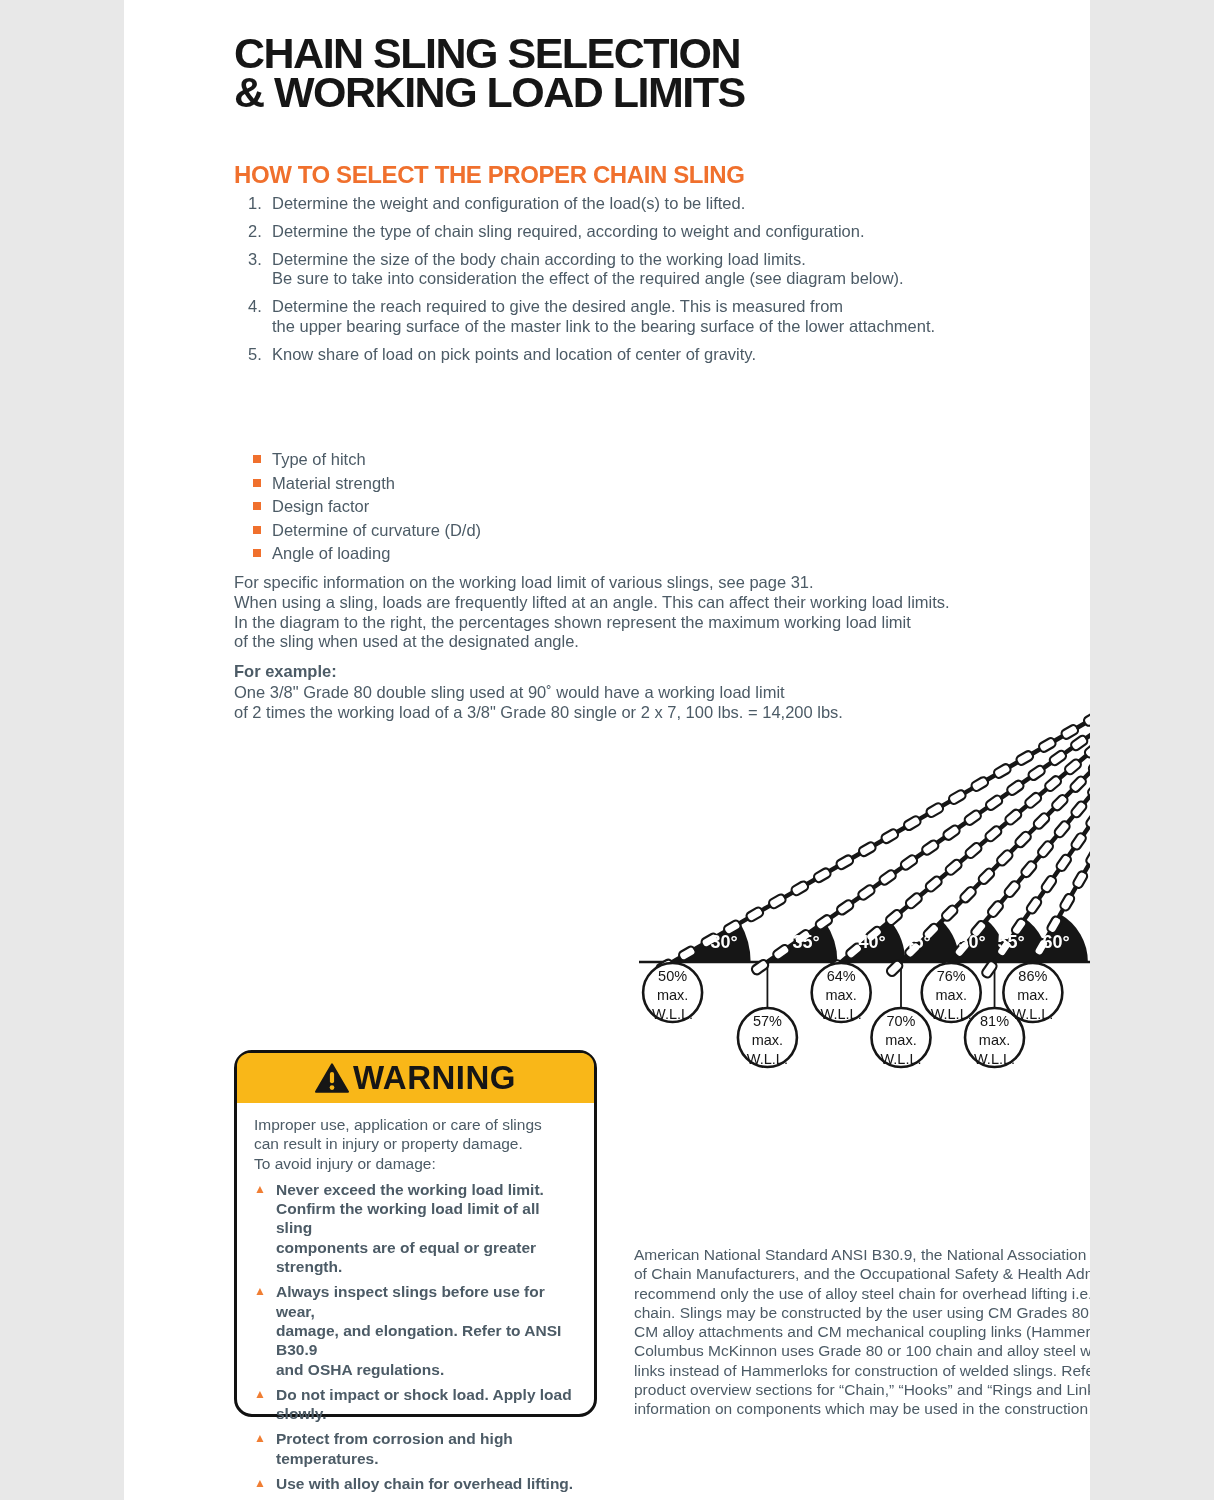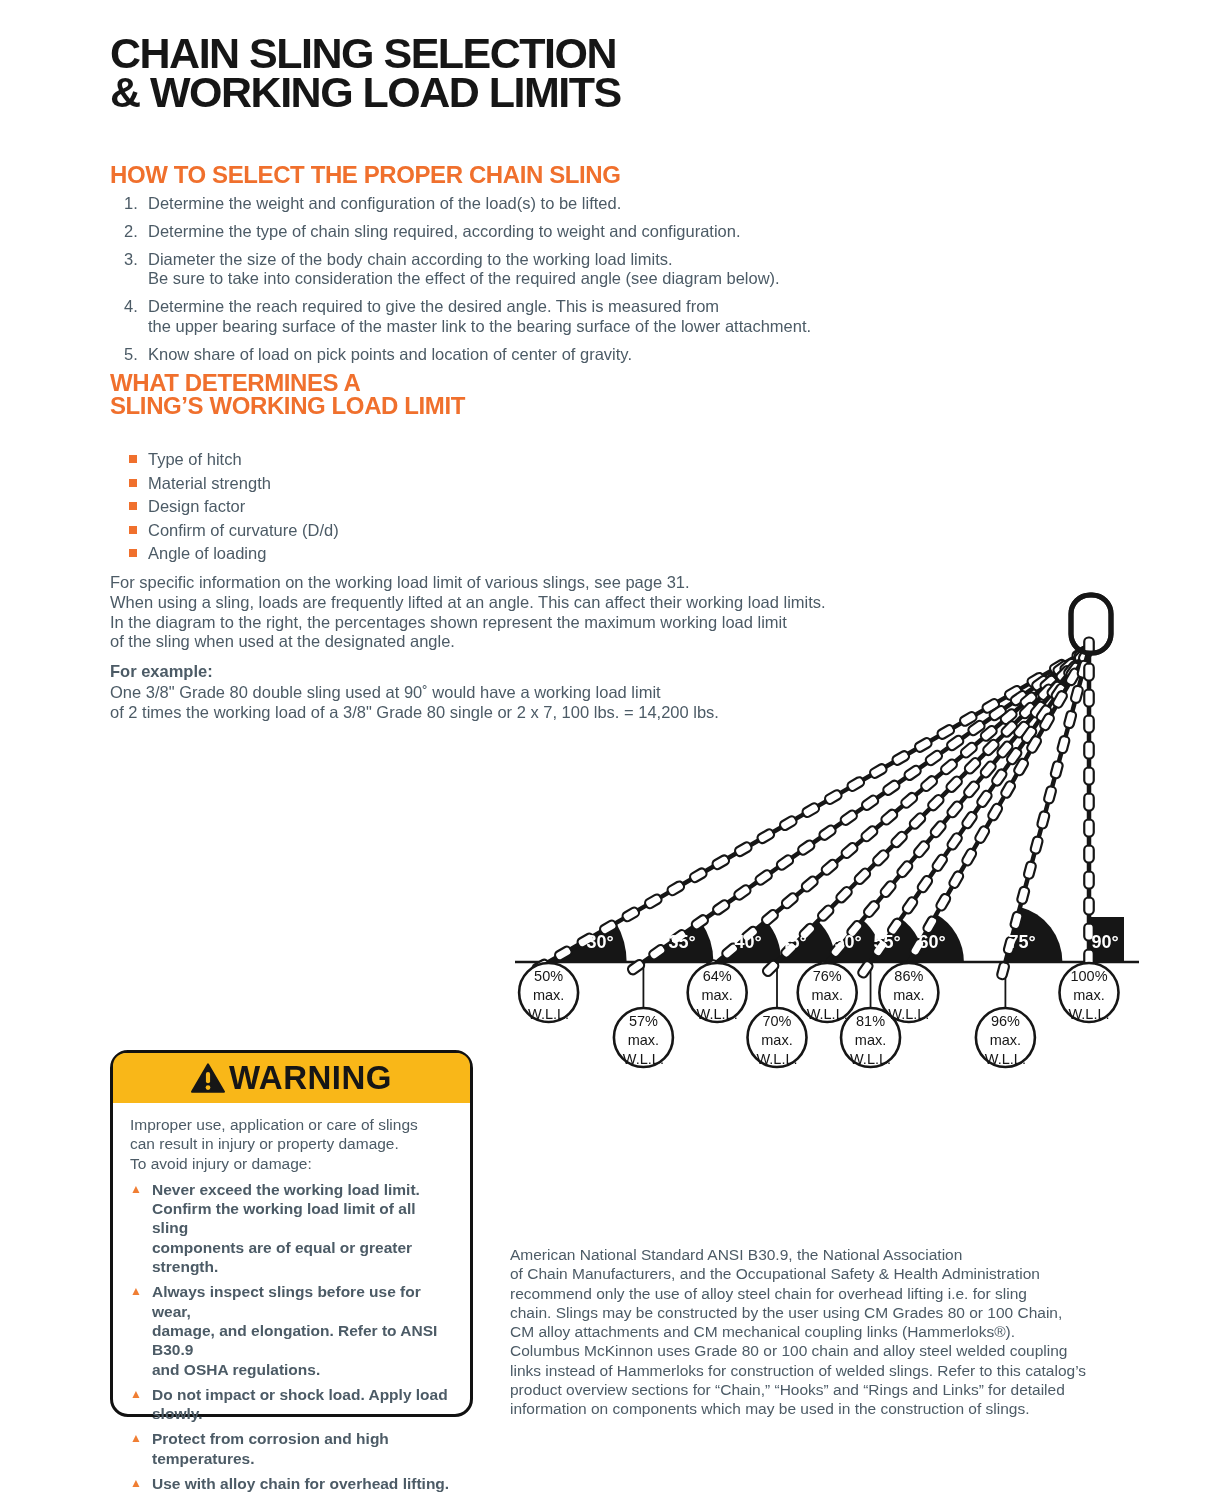--- a/index.html
+++ b/index.html
@@ -1,17 +1,17 @@
 <!DOCTYPE html>
 <html><head>
 <meta charset="utf-8">
 <style>
   html,body{margin:0;padding:0;background:#e8e8e8;}
   .page{
-    position:relative;width:1214px;height:1500px;background:#ffffff;margin:0 auto;
+    position:relative;width:966px;height:1500px;background:#ffffff;margin:0 auto;
     font-family:"Liberation Sans","DejaVu Sans",sans-serif;color:#4C5B66;overflow:hidden;
   }
   .abs{position:absolute;}
   .pre{white-space:pre-line;}
   .title{
     left:110px;top:34px;font-size:43px;line-height:39px;font-weight:bold;
     letter-spacing:-1.5px;color:#161616;white-space:pre-line;
   }
   .h-orange{font-weight:bold;color:#F0702D;letter-spacing:-0.4px;}
   .h-how{left:110px;top:161px;font-size:24px;}
@@ -62,54 +62,52 @@
       <div class="step">
         <span class="num">1.</span>
         <span class="txt">Determine the weight and configuration of the load(s) to be lifted.</span>
       </div>
       <div class="step">
         <span class="num">2.</span>
         <span class="txt">Determine the type of chain sling required, according to weight and configuration.</span>
       </div>
       <div class="step">
         <span class="num">3.</span>
-        <span class="txt">Diameter the size of the body chain according to the working load limits.
+        <span class="txt">Determine the size of the body chain according to the working load limits.
 Be sure to take into consideration the effect of the required angle (see diagram below).</span>
       </div>
       <div class="step">
         <span class="num">4.</span>
         <span class="txt">Determine the reach required to give the desired angle. This is measured from
 the upper bearing surface of the master link to the bearing surface of the lower attachment.</span>
       </div>
       <div class="step">
         <span class="num">5.</span>
         <span class="txt">Know share of load on pick points and location of center of gravity.</span>
       </div>
     </div>
 
-  <div class="abs h-orange h-what">WHAT DETERMINES A
-SLING’S WORKING LOAD LIMIT</div>
 
 
   <div class="abs body-txt factors">
       <div class="factor">
         <span class="sq"></span>
         <span>Type of hitch</span>
       </div>
       <div class="factor">
         <span class="sq"></span>
         <span>Material strength</span>
       </div>
       <div class="factor">
         <span class="sq"></span>
         <span>Design factor</span>
       </div>
       <div class="factor">
         <span class="sq"></span>
-        <span>Confirm of curvature (D/d)</span>
+        <span>Determine of curvature (D/d)</span>
       </div>
       <div class="factor">
         <span class="sq"></span>
         <span>Angle of loading</span>
       </div>
     </div>
 
   <div class="abs body-txt pre para1">For specific information on the working load limit of various slings, see page 31.
 When using a sling, loads are frequently lifted at an angle. This can affect their working load limits.
 In the diagram to the right, the percentages shown represent the maximum working load limit

